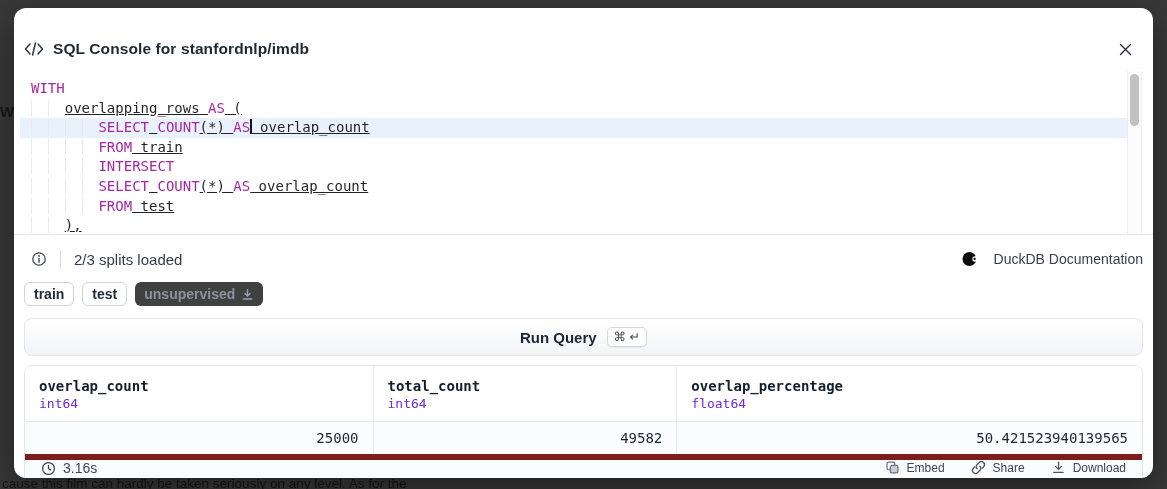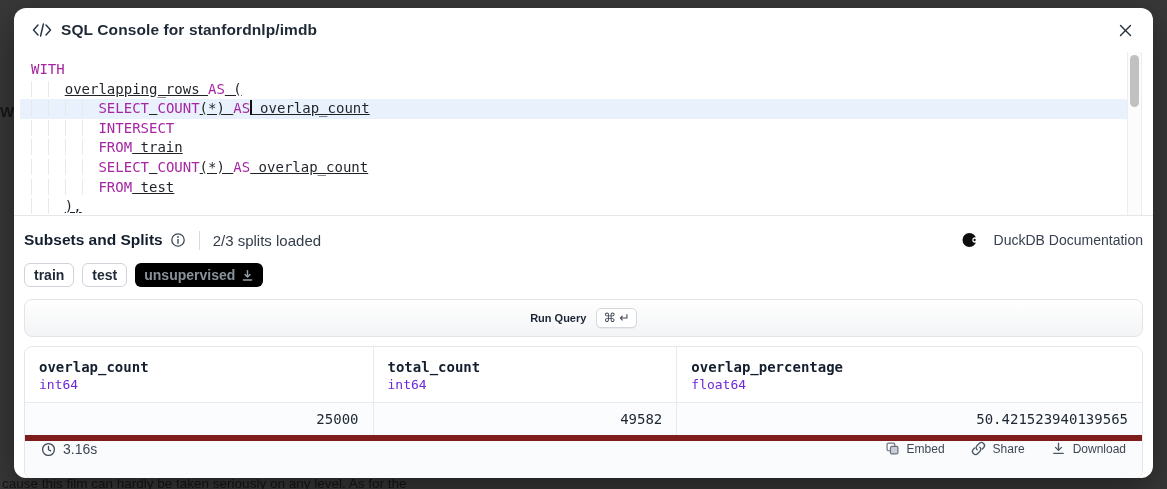--- a/index.html
+++ b/index.html
@@ -5,21 +5,21 @@
   html,body{margin:0;padding:0;background:#222;}
   .canvas{position:relative;width:1167px;height:489px;background:#383838;overflow:hidden;
           font-family:"Liberation Sans",sans-serif;}
   .backdrop-text{position:absolute;left:2px;top:476px;color:#151515;font-size:13.5px;white-space:nowrap;}
   .backdrop-frag{position:absolute;left:0px;top:103px;color:#161616;font-size:15px;font-weight:700;}
 
   .modal{position:absolute;left:14px;top:8px;width:1139px;height:470px;background:#fff;
          border-radius:12px;box-shadow:0 12px 34px rgba(0,0,0,.4);box-sizing:border-box;overflow:hidden;}
 
   
-  .modal-header{display:flex;align-items:center;height:44px;padding:0 16px 0 18px;}
+  .modal-header{display:flex;align-items:center;height:44px;padding:0 16px 0 10px;margin-top:19px;}
   .code-icon{display:flex;align-items:center;}
   .modal-title{font-size:15.5px;font-weight:700;color:#1e2936;margin-left:9px;letter-spacing:.1px;}
   .close-btn{margin-left:auto;width:24px;height:24px;display:flex;align-items:center;justify-content:center;
              background:none;border:none;padding:0;cursor:pointer;}
 
   
   .editor{position:relative;height:164px;border-bottom:1px solid #e5e7eb;
           font-family:"DejaVu Sans Mono",monospace;font-size:14px;
           padding:8px 0 0 6px;box-sizing:border-box;overflow:hidden;}
   .code-line{height:19.6px;line-height:19.6px;white-space:pre;padding-left:11px;color:#1f2328;}
@@ -38,26 +38,26 @@
   .subsets-heading{font-size:15.5px;font-weight:700;color:#141f2e;}
   .info-icon{margin-left:7px;display:flex;align-items:center;cursor:pointer;}
   .vsep{width:1px;height:19px;background:#d7dbe0;margin:0 13px;}
   .subsets-status{font-size:15px;color:#333d49;}
   .doc-link{margin-left:auto;display:flex;align-items:center;gap:16px;font-size:14px;color:#374151;cursor:pointer;}
 
   .tags-row{display:flex;align-items:center;gap:8px;margin-top:10px;}
   .pill{height:24px;padding:0 9px;border-radius:6px;font-size:14px;font-weight:600;
         display:inline-flex;align-items:center;box-sizing:border-box;cursor:pointer;}
   .pill.loaded{background:#fff;border:1px solid #cfd4da;color:#1f2937;}
-  .pill.unloaded{background:#000000;color:#8a929c;gap:6px;}
+  .pill.unloaded{background:#404040;color:#8a929c;gap:6px;}
 
   .run-btn{margin-top:12px;width:100%;height:38px;border-radius:8px;border:1px solid #e2e4e8;
            background:linear-gradient(#ffffff,#f3f4f6);display:flex;align-items:center;justify-content:center;
            gap:10px;cursor:pointer;}
-  .run-label{font-size:11px;font-weight:700;color:#1b2535;}
+  .run-label{font-size:15px;font-weight:700;color:#1b2535;}
   .kbd{background:#fff;border:1px solid #d4d8dd;border-radius:5px;padding:1px 6px 2px;
        font-size:12.5px;color:#3f4754;box-shadow:0 1px 0 rgba(0,0,0,.05);}
 
   .results{margin-top:9px;border:1px solid #e3e6ea;border-radius:8px;overflow:hidden;background:#fff;}
   .res-header{display:grid;grid-template-columns:31.2% 27.2% 41.6%;border-bottom:1px solid #e8eaee;background:#fff;}
   .res-hcell{padding:11px 14px 9px;font-family:"DejaVu Sans Mono",monospace;}
   .res-hcell.bordered,.res-cell.bordered{border-right:1px solid #e8eaee;}
   .col-name{font-size:14px;font-weight:700;color:#131f2e;line-height:18px;}
   .col-type{font-size:13px;color:#6d28d9;line-height:17px;}
   .res-row{display:grid;grid-template-columns:31.2% 27.2% 41.6%;background:#fbfcfd;border-bottom:6px solid #7f1d1d;}
@@ -94,35 +94,34 @@
           </svg>
         </span>
       </button>
     </div>
 
     <div class="editor">
       <div id="code-lines">
           <div class="code-line"><span class="kw">WITH</span></div>
           <div class="code-line"><span class="ws">    </span><span class="id">overlapping_rows </span><span class="kw">AS</span><span class="id"> (</span></div>
           <div class="code-line active"><span class="ws">        </span><span class="kw">SELECT</span><span class="id"> </span><span class="kw">COUNT</span><span class="id">(*) </span><span class="kw">AS</span><span class="cursor"></span><span class="id"> overlap_count</span></div>
+          <div class="code-line"><span class="ws">        </span><span class="kw">FROM</span><span class="id"> train</span></div>
           <div class="code-line"><span class="ws">        </span><span class="kw">INTERSECT</span></div>
-          <div class="code-line"><span class="ws">        </span><span class="kw">FROM</span><span class="id"> train</span></div>
           <div class="code-line"><span class="ws">        </span><span class="kw">SELECT</span><span class="id"> </span><span class="kw">COUNT</span><span class="id">(*) </span><span class="kw">AS</span><span class="id"> overlap_count</span></div>
           <div class="code-line"><span class="ws">        </span><span class="kw">FROM</span><span class="id"> test</span></div>
           <div class="code-line"><span class="ws">    </span><span class="id">),</span></div>
         </div>
       <div class="scroll-track">
         <div class="scroll-thumb"></div>
       </div>
     </div>
 
     <div class="modal-body">
 
       <div class="subsets-row">
-        <span class="subsets-heading">Subsets and Splits</span>
         <span class="info-icon">
           <svg width="16" height="16" viewBox="0 0 16 16" fill="none">
             <circle cx="8" cy="8" r="6.2" stroke="#3f4754" stroke-width="1.3"></circle>
             <line x1="8" y1="7.4" x2="8" y2="11.2" stroke="#3f4754" stroke-width="1.4" stroke-linecap="round"></line>
             <circle cx="8" cy="4.9" r="0.95" fill="#3f4754"></circle>
           </svg>
         </span>
         <span class="vsep"></span>
         <span class="subsets-status">2/3 splits loaded</span>
         <span class="doc-link">

